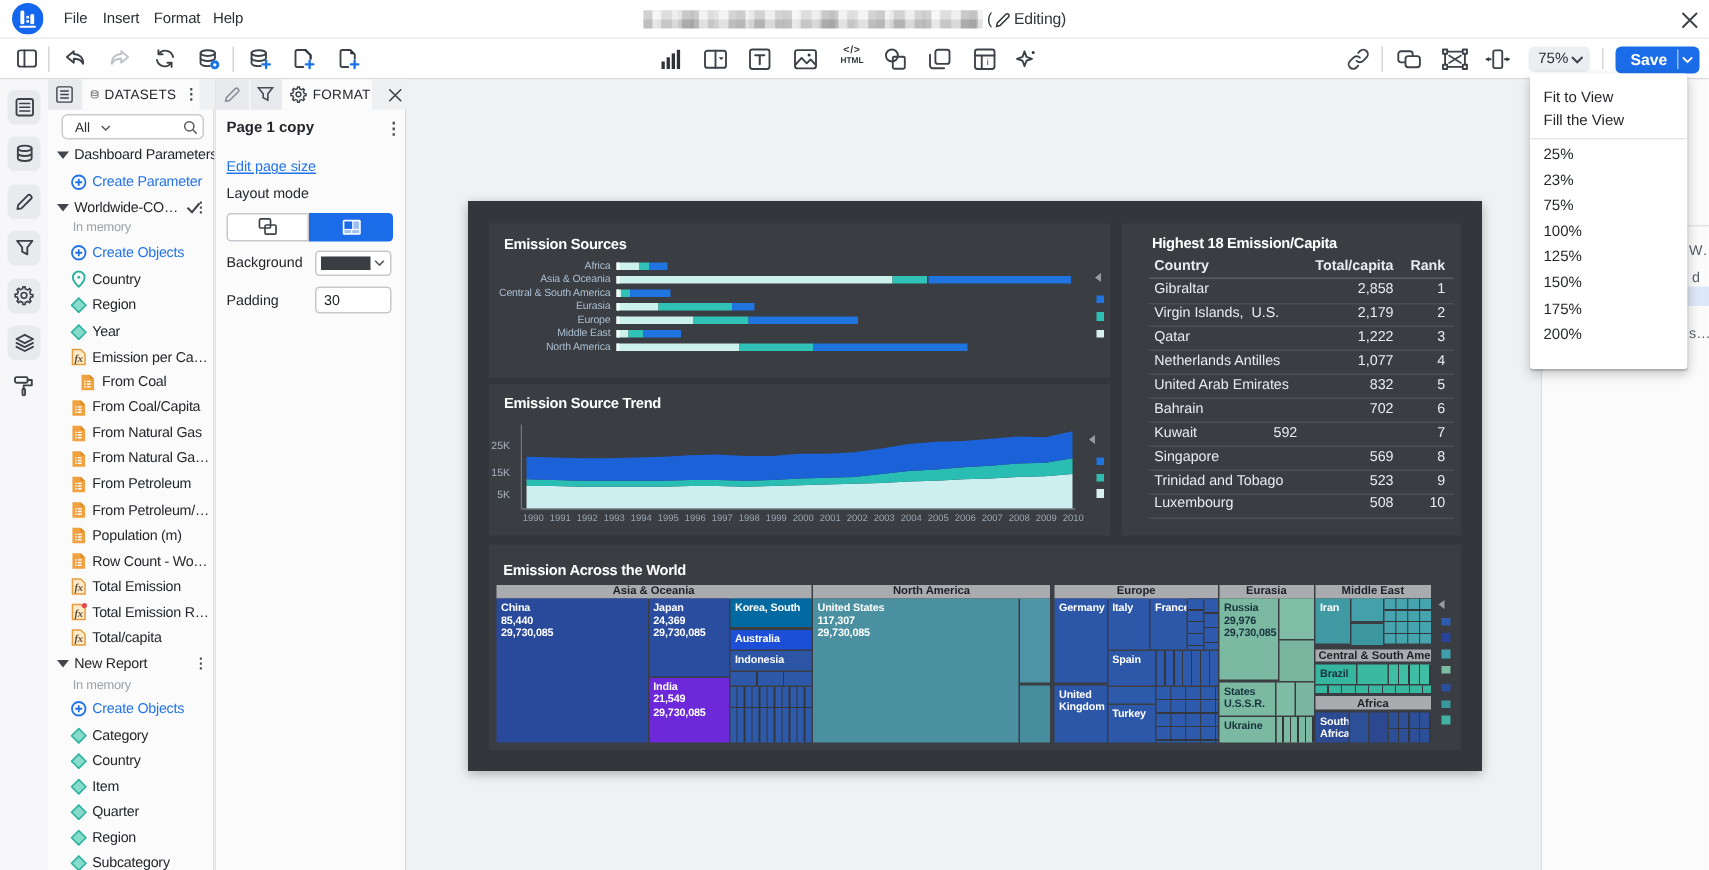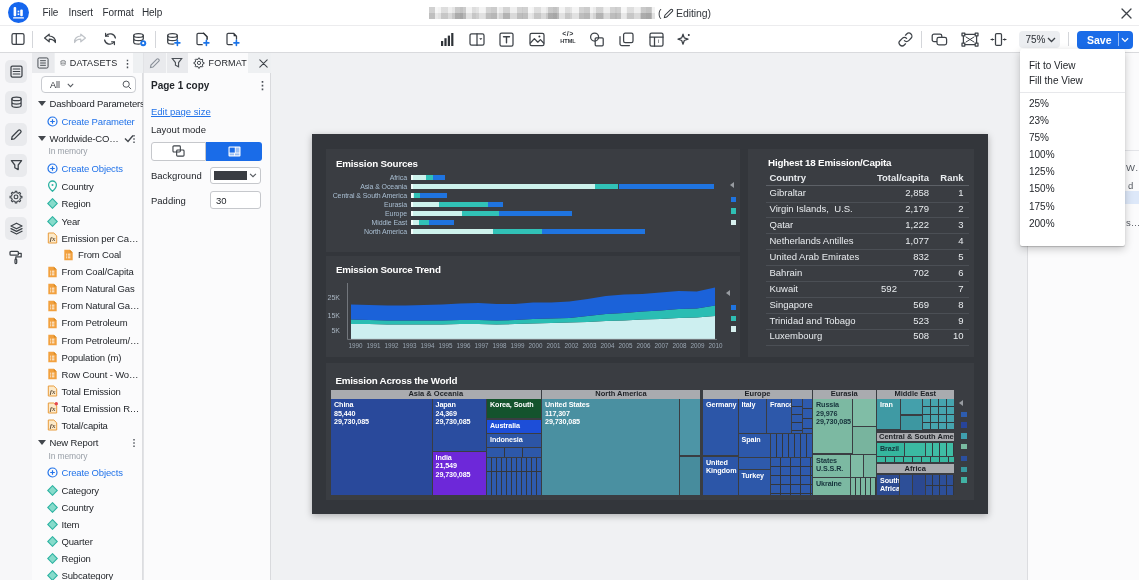--- a/index.html
+++ b/index.html
@@ -290,21 +290,21 @@
 <div class="dr" style="left:46.5px;top:197px"><svg width="11" height="11" viewBox="0 0 11 11">
         <polygon points="5.5,0.7 10.3,5.5 5.5,10.3 0.7,5.5" fill="#86dbcb" stroke="#2eb3a2" stroke-width="1.1"></polygon>
       </svg>Region</div>
 <div class="dr" style="left:46.5px;top:214.5px"><svg width="11" height="11" viewBox="0 0 11 11">
         <polygon points="5.5,0.7 10.3,5.5 5.5,10.3 0.7,5.5" fill="#86dbcb" stroke="#2eb3a2" stroke-width="1.1"></polygon>
       </svg>Year</div>
 <div class="dr" style="left:46.5px;top:231.5px"><svg width="11" height="12" viewBox="0 0 11 12">
         <path d="M1.3 1h5.5L9.7 3.8V11H1.3z" fill="#fdeac9" stroke="#e89c3c" stroke-width="1"></path>
         <text x="5.5" y="9" font-size="7" font-weight="bold" font-style="italic" fill="#5f4c38" text-anchor="middle" font-family="Liberation Serif">fx</text>
       </svg>Emission per Ca…</div>
-<div class="dr" style="left:63px;top:248px"><svg width="11" height="12" viewBox="0 0 11 12">
+<div class="dr" style="left:53px;top:248px"><svg width="11" height="12" viewBox="0 0 11 12">
         <path d="M1.3 0.8h5.5L9.7 3.6V11.2H1.3z" fill="#f2a13f"></path>
         <path d="M6.8 0.8v2.8h2.9" fill="#d98a22"></path>
         <path d="M3.1 5.2h1M3.1 7h1M3.1 8.8h1M4.9 5.2h2.5M4.9 7h2.5M4.9 8.8h2.5" stroke="#fff" stroke-width="0.9"></path>
       </svg>From Coal</div>
 <div class="dr" style="left:46.5px;top:265px"><svg width="11" height="12" viewBox="0 0 11 12">
         <path d="M1.3 0.8h5.5L9.7 3.6V11.2H1.3z" fill="#f2a13f"></path>
         <path d="M6.8 0.8v2.8h2.9" fill="#d98a22"></path>
         <path d="M3.1 5.2h1M3.1 7h1M3.1 8.8h1M4.9 5.2h2.5M4.9 7h2.5M4.9 8.8h2.5" stroke="#fff" stroke-width="0.9"></path>
       </svg>From Coal/Capita</div>
 <div class="dr" style="left:46.5px;top:282px"><svg width="11" height="12" viewBox="0 0 11 12">
@@ -539,21 +539,21 @@
 <div class="tline" style="top:249.2px"></div>
 <div class="trow" style="left:769.5px;top:250.9px">United Arab Emirates</div>
 <div class="trow" style="left:849px;top:250.9px;width:80px;text-align:right">832</div>
 <div class="trow" style="left:914px;top:250.9px;width:49.5px;text-align:right">5</div>
 <div class="tline" style="top:265.1px"></div>
 <div class="trow" style="left:769.5px;top:266.8px">Bahrain</div>
 <div class="trow" style="left:849px;top:266.8px;width:80px;text-align:right">702</div>
 <div class="trow" style="left:914px;top:266.8px;width:49.5px;text-align:right">6</div>
 <div class="tline" style="top:281.0px"></div>
 <div class="trow" style="left:769.5px;top:282.7px">Kuwait</div>
-<div class="trow" style="left:849px;top:282.7px;width:80px;text-align:center">592</div>
+<div class="trow" style="left:849px;top:282.7px;width:80px;text-align:left">592</div>
 <div class="trow" style="left:914px;top:282.7px;width:49.5px;text-align:right">7</div>
 <div class="tline" style="top:296.9px"></div>
 <div class="trow" style="left:769.5px;top:298.6px">Singapore</div>
 <div class="trow" style="left:849px;top:298.6px;width:80px;text-align:right">569</div>
 <div class="trow" style="left:914px;top:298.6px;width:49.5px;text-align:right">8</div>
 <div class="tline" style="top:312.8px"></div>
 <div class="trow" style="left:769.5px;top:314.5px">Trinidad and Tobago</div>
 <div class="trow" style="left:849px;top:314.5px;width:80px;text-align:right">523</div>
 <div class="trow" style="left:914px;top:314.5px;width:49.5px;text-align:right">9</div>
 <div class="tline" style="top:328.7px"></div>
@@ -571,21 +571,21 @@
 <div class="hdr" style="left:877px;top:463.5px;width:76.5px;height:9px;line-height:9px">Africa</div>
 <div class="cell" style="left:331px;top:399.3px;width:100.5px;height:95.7px;background:#29499b">China
 85,440
 29,730,085</div>
 <div class="cell" style="left:432.5px;top:399.3px;width:53.5px;height:51.7px;background:#2a4da0">Japan
 24,369
 29,730,085</div>
 <div class="cell" style="left:432.5px;top:452px;width:53.5px;height:43px;background:#6d28d9">India
 21,549
 29,730,085</div>
-<div class="cell" style="left:487px;top:399.3px;width:53.5px;height:19.2px;background:#14532d">Korea, South</div>
+<div class="cell" style="left:487px;top:399.3px;width:53.5px;height:19.2px;background:#0369a1">Korea, South</div>
 <div class="cell" style="left:487px;top:419.5px;width:53.5px;height:13.5px;background:#1d4ed8">Australia</div>
 <div class="cell" style="left:487px;top:434px;width:53.5px;height:13px;background:#2c55a6">Indonesia</div>
 <div class="cell" style="left:487px;top:448px;width:53.5px;height:8.5px;background:#2d58a9;background-image:linear-gradient(90deg,transparent 0 17px,#33363b 17px 18px,transparent 18px 35px,#33363b 35px 36px,transparent 36px)"></div>
 <div class="cell" style="left:487px;top:457.5px;width:53.5px;height:37.5px;background:#2e5aac;background-image:repeating-linear-gradient(90deg,transparent 0 4px,#33363b 4px 5px),linear-gradient(transparent 0 13px,#33363b 13px 14px,transparent 14px)"></div>
 <div class="cell" style="left:542px;top:399.3px;width:136.5px;height:95.7px;background:#4a90a1">United States
 117,307
 29,730,085</div>
 <div class="cell" style="left:679.5px;top:399.3px;width:20.5px;height:56.2px;background:#4d95a6"></div>
 <div class="cell" style="left:679.5px;top:456.5px;width:20.5px;height:38.5px;background:#478c9d"></div>
 <div class="cell" style="left:703px;top:399.3px;width:34.5px;height:56.2px;background:#2c56a8">Germany</div>

